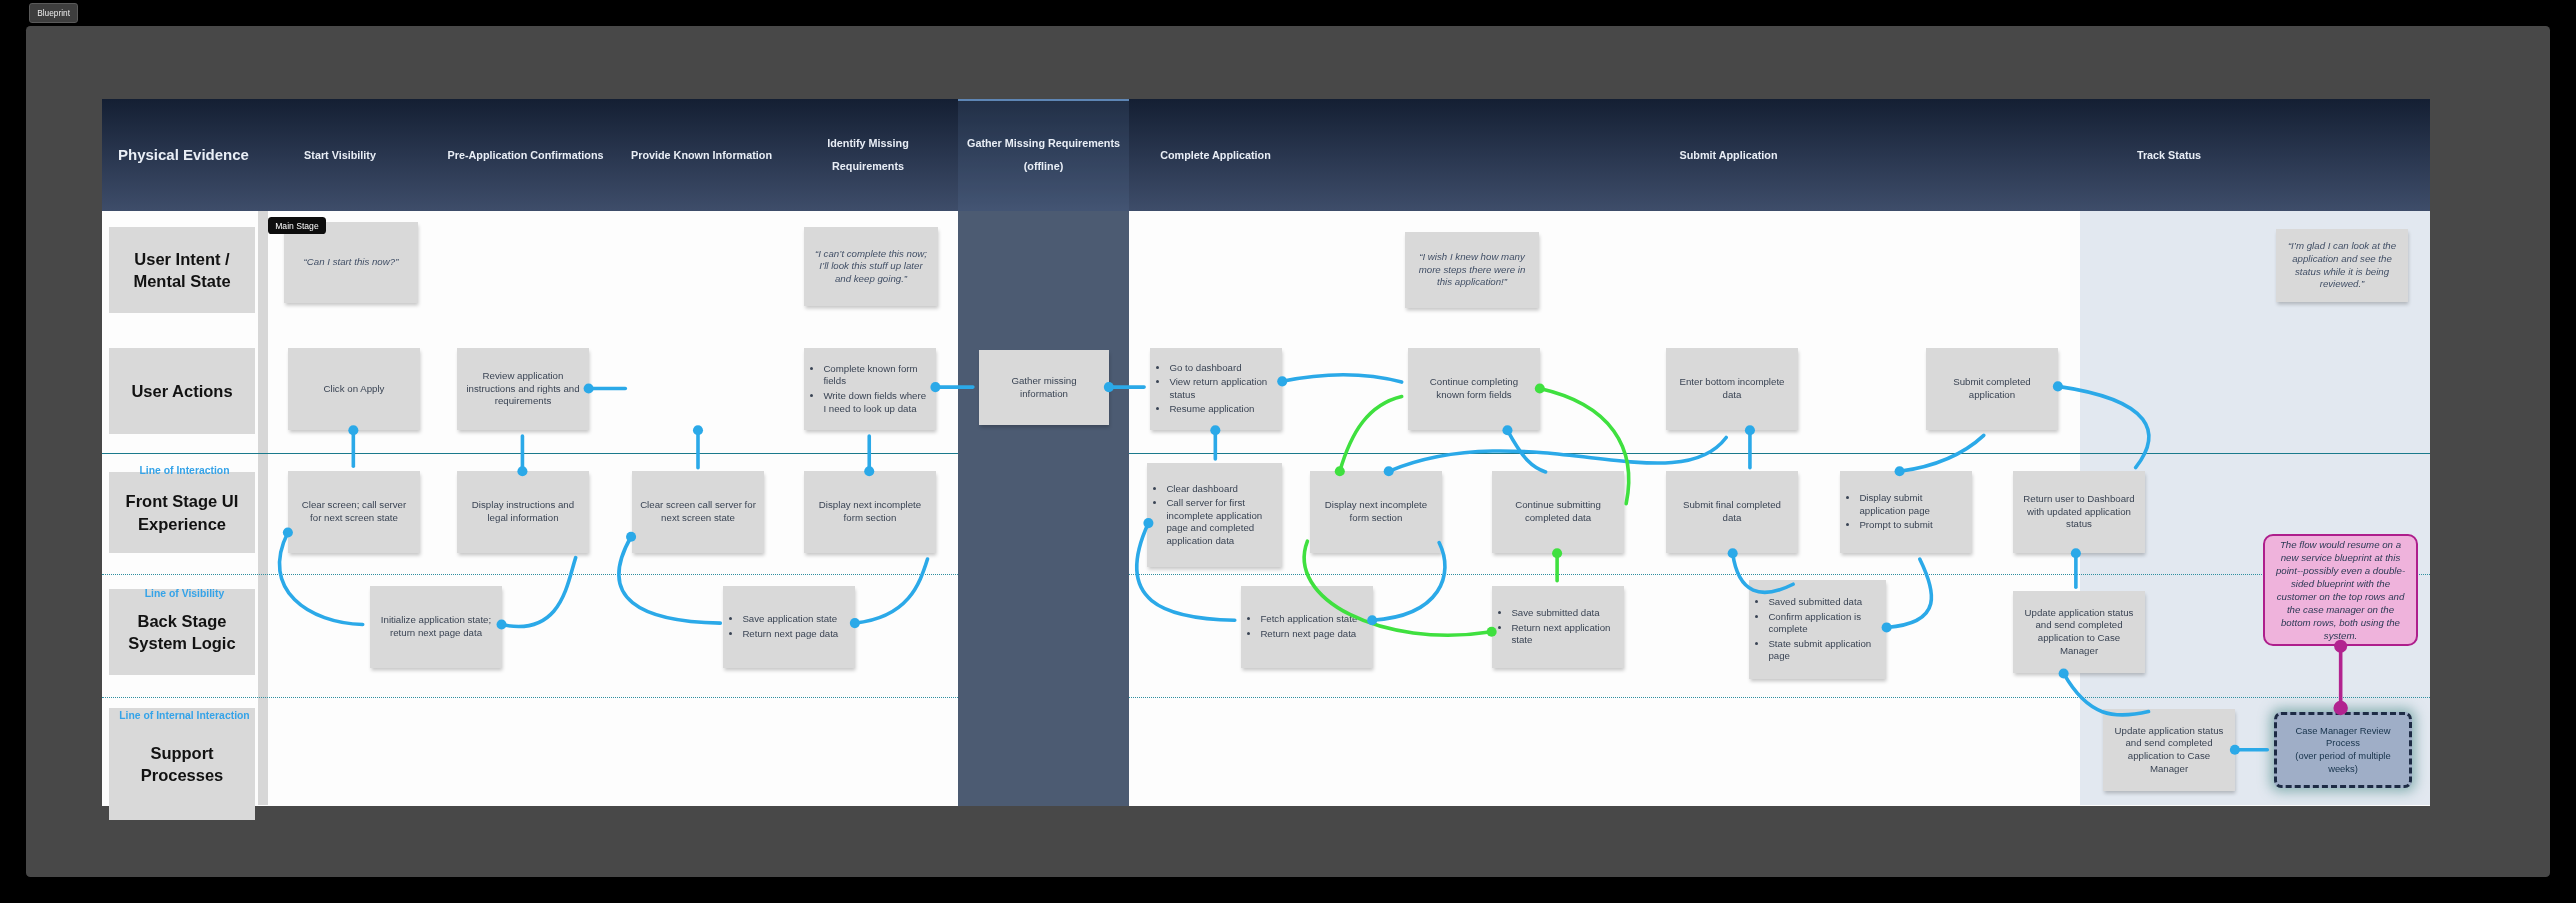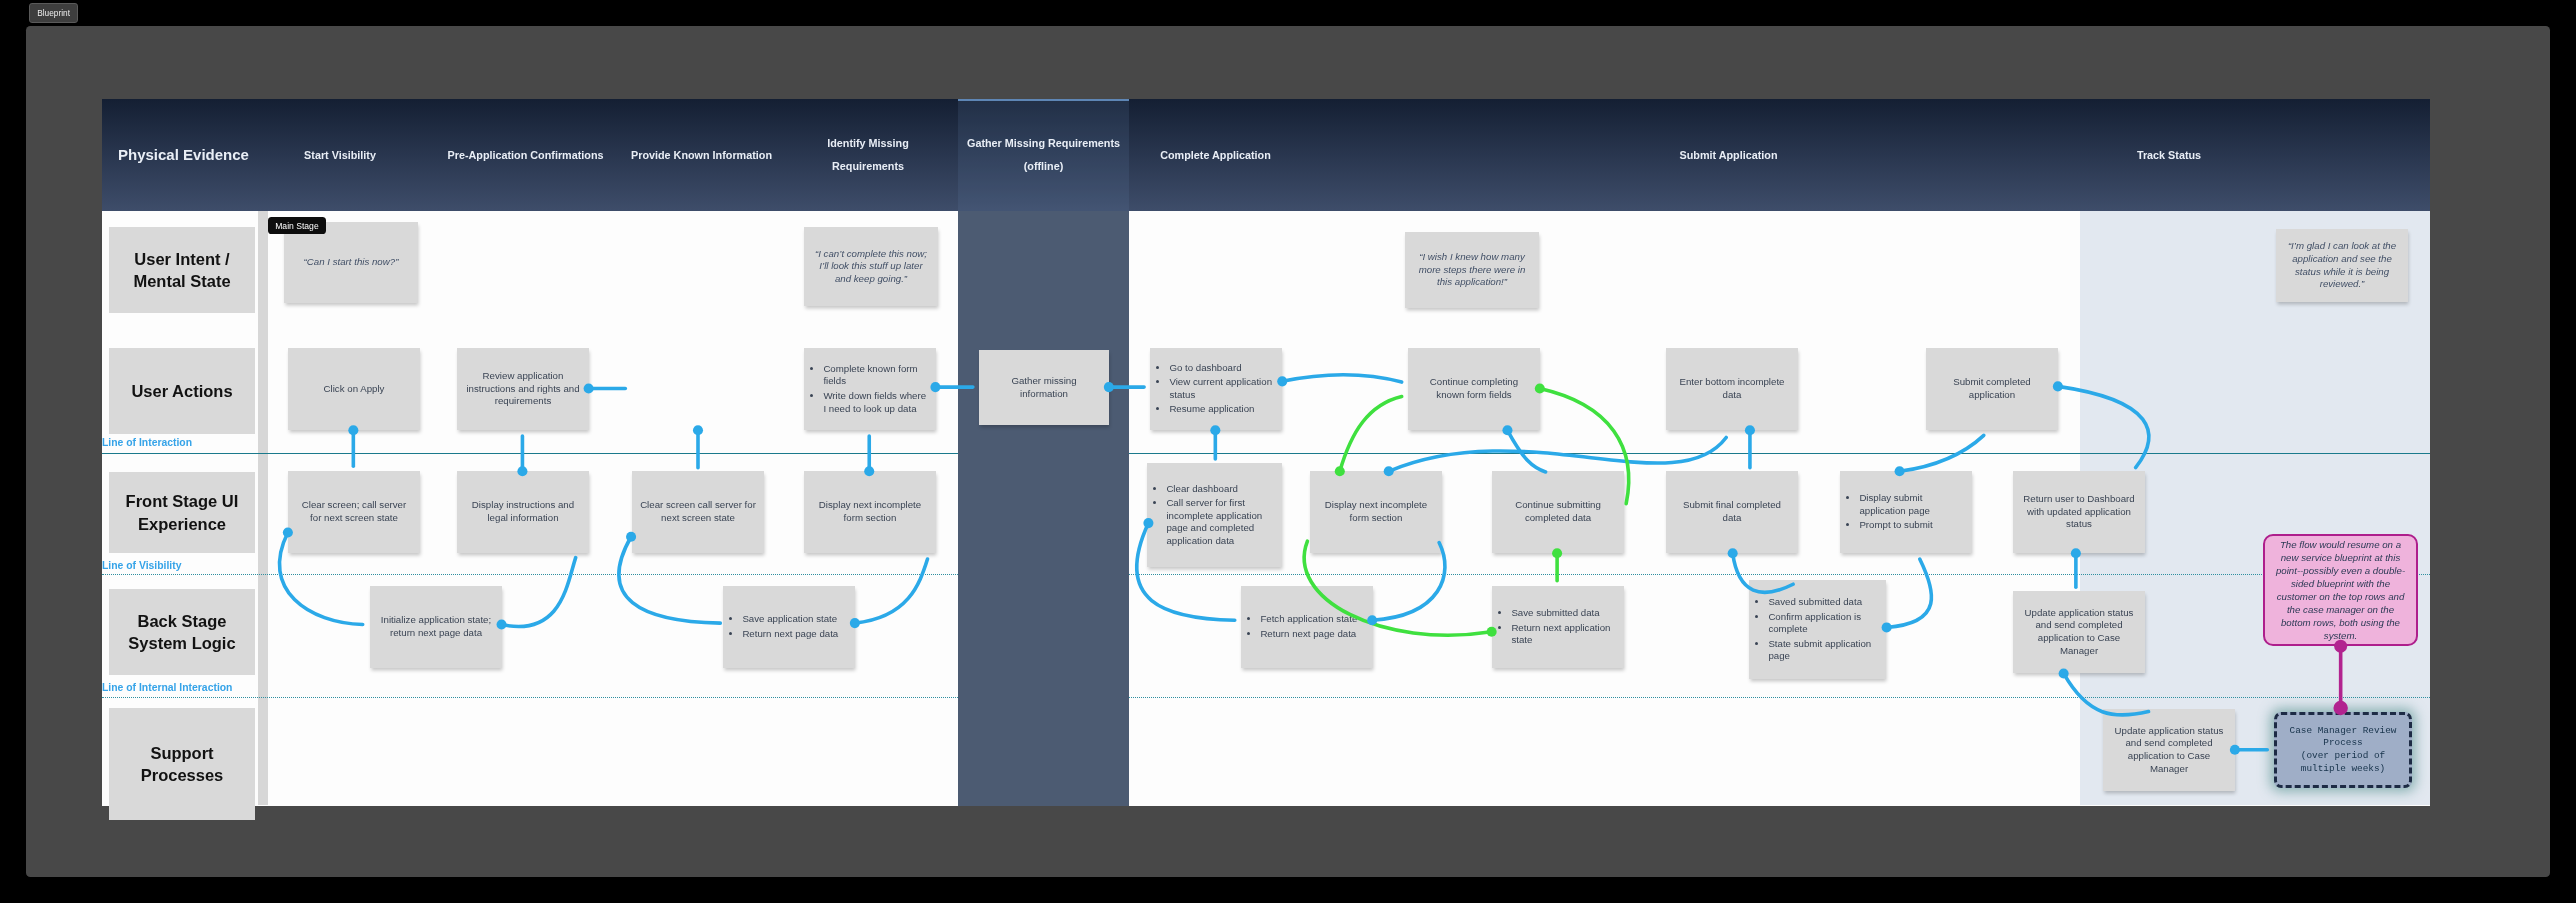--- a/index.html
+++ b/index.html
@@ -18,33 +18,33 @@
   .header{position:absolute;left:102px;top:99px;width:2328px;height:112px;z-index:5;
           background:linear-gradient(#141f33,#3e4d6a);}
   .band-head{position:absolute;left:958px;top:99px;width:171px;height:112px;z-index:6;
           background:rgba(96,124,162,.18);border-top:2.2px solid #5e86b5;box-sizing:border-box;}
   .colhead{position:absolute;top:99px;height:112px;display:flex;align-items:center;justify-content:center;
           text-align:center;color:#e9eef6;font-weight:bold;font-size:10.8px;white-space:pre-line;line-height:2.1;z-index:7;}
   .colhead.big{font-size:15px;justify-content:flex-start;text-align:left;}
   .rowlabel{position:absolute;left:109px;width:146px;background:#d9d9d9;display:flex;align-items:center;
           justify-content:center;text-align:center;font-weight:bold;font-size:16.5px;color:#121212;
           white-space:pre-line;line-height:1.35;z-index:10;padding:4.3px;box-sizing:border-box;}
-  .linelabel{position:absolute;left:102px;width:165px;color:#35a3e8;font-weight:bold;
-          font-size:10.4px;z-index:10;}
+  .linelabel{position:absolute;left:102px;width:165px;text-align:center;color:#35a3e8;font-weight:bold;
+          font-size:10.4px;z-index:10;margin-top:28px;}
   .note{position:absolute;background:#d9d9d9;box-shadow:1.4px 2.9px 3.6px rgba(0,0,0,.22);display:flex;align-items:center;
           justify-content:center;text-align:center;font-size:9.7px;color:#3a4454;padding:5.8px 7.2px;
           box-sizing:border-box;line-height:1.3;z-index:10;}
   .note.quote{font-style:italic;color:#414f66;}
   .note.bullets{justify-content:flex-start;text-align:left;}
   .note.bullets ul{margin:0;padding-left:12.2px;}
   .note.bullets li{margin:1.8px 0;}
   .case-box{position:absolute;background:#9faec7;border:3.6px dashed #1d2b45;border-radius:7.2px;
           box-shadow:0 0 11.5px 3.6px rgba(60,130,125,.5);color:#16324a;font-size:9.4px;z-index:10;display:flex;
           flex-direction:column;align-items:center;justify-content:center;text-align:center;line-height:1.35;
-          box-sizing:border-box;padding:7px;font-family:Liberation Mono, monospace;}
+          box-sizing:border-box;padding:7px;}
   .pink-note{position:absolute;background:#efb3dc;border:2.9px solid #ae1e8c;border-radius:10px;font-style:italic;
           color:#2c3a55;font-size:9.7px;z-index:10;display:flex;align-items:center;justify-content:center;
           text-align:center;line-height:1.35;padding:7.2px 8.6px;box-sizing:border-box;}
   .tag{position:absolute;left:268px;top:217px;background:#0d0d0d;color:#fff;border-radius:3.6px;
           padding:3.6px 7.2px;font-size:8.6px;z-index:25;}
   svg.links{position:absolute;left:0;top:0;z-index:20;pointer-events:none;}
   svg.links path{fill:none;stroke-linecap:round;stroke-width:5px;}
   .pb{stroke:#2ba9e8;}  .pg{stroke:#3fe03f;}  .pm{stroke:#b2238f;stroke-width:6px;}
 </style>
 </head>
@@ -115,21 +115,21 @@
         <li>Complete known form fields</li>
         <li>Write down fields where I need to look up data</li>
       </ul>
     </div>
   <div class="note" style="left:979px;top:350px;width:130px;height:75px">
       <span>Gather missing information</span>
     </div>
   <div class="note bullets" style="left:1150px;top:348px;width:132px;height:82px">
       <ul>
         <li>Go to dashboard</li>
-        <li>View current application status</li>
+        <li>View return application status</li>
         <li>Resume application</li>
       </ul>
     </div>
   <div class="note" style="left:1408px;top:348px;width:132px;height:82px">
       <span>Continue completing known form fields</span>
     </div>
   <div class="note" style="left:1666px;top:348px;width:132px;height:82px">
       <span>Enter bottom incomplete data</span>
     </div>
   <div class="note" style="left:1926px;top:348px;width:132px;height:82px">

